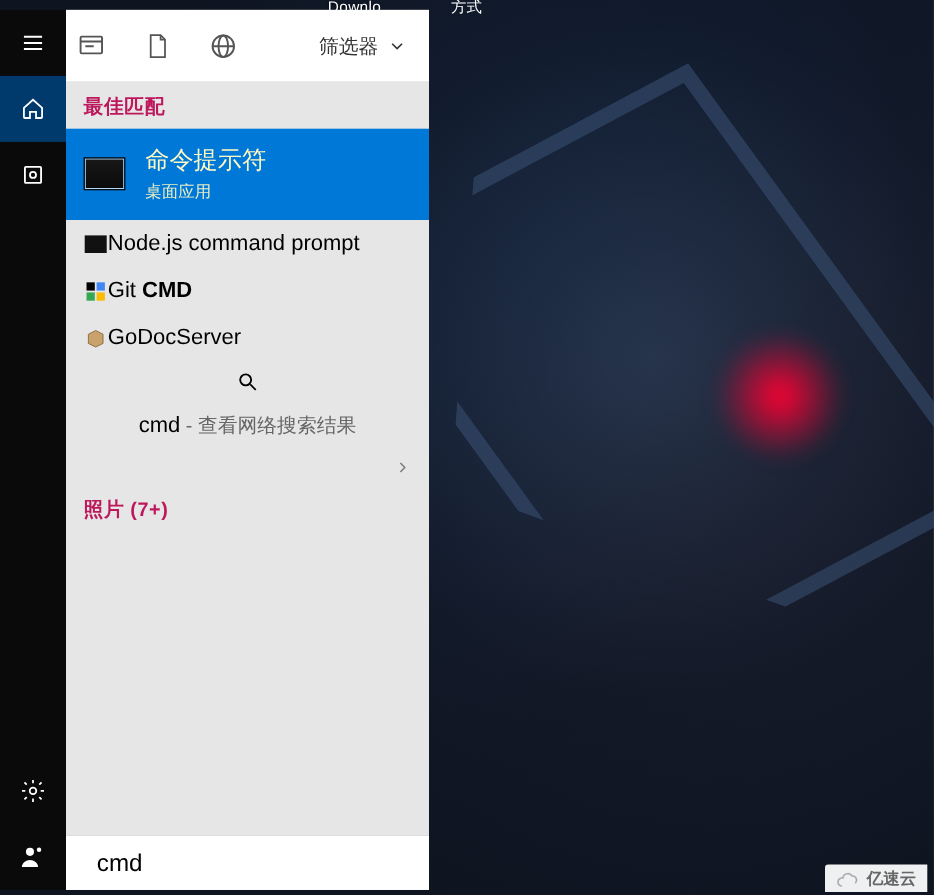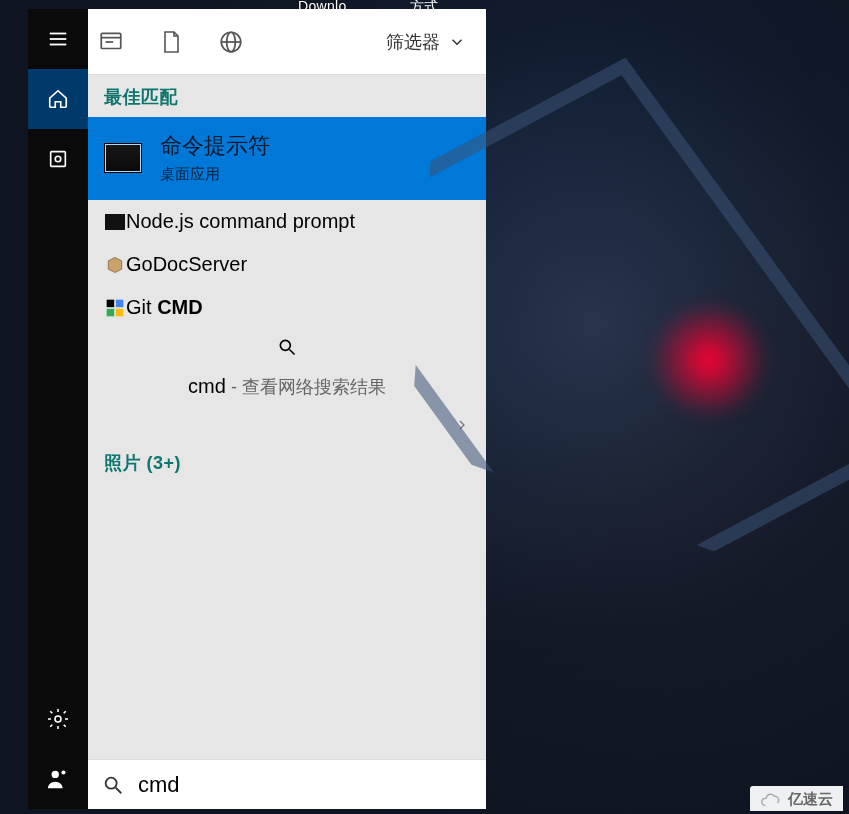--- a/index.html
+++ b/index.html
@@ -17,46 +17,46 @@
 }
 .desktop::after {
   content:""; position:absolute; right:60px; top:100px; width:340px; height:450px;
   border:14px solid #3a5274; transform:rotate(-28deg) skewX(8deg);
   clip-path: polygon(0 40%,40% 0,100% 0,100% 100%,40% 100%,0 60%);
   opacity:.55; pointer-events:none;
 }
 .top-frag { position:absolute; top:-2px; left:298px; color:#fff; font-size:14px; letter-spacing:.3px; text-shadow:0 1px 2px #000;}
 .top-frag2 { position:absolute; top:-2px; left:410px; color:#fff; font-size:14px;}
 .start {
-  position:absolute; left:0; top:9px; width:458px; height:800px;
-  display:flex; background:transparent;margin-left:28px;
+  position:absolute; left:0; top:9px; width:390px; height:800px;
+  display:flex; background:transparent;
 }
 .rail {
   width:60px; background:#0a0a0a;
   display:flex; flex-direction:column; align-items:center;
 }
 .rail-btn {
   width:60px; height:60px; display:flex; align-items:center; justify-content:center;
   color:#fff; cursor:pointer;
 }
 .rail-btn.active { background:#003a6c; }
 .rail-spacer { flex:1; }
 .panel { flex:1; background:#e6e6e6; display:flex; flex-direction:column; min-width:0; }
 .panel-top {
   height:66px; background:#fff; display:flex; align-items:center;
   padding:0 20px 0 10px; border-bottom:1px solid #dcdcdc; gap:34px;
 }
 .scope-icon { width:26px; height:26px; color:#555; display:flex; align-items:center; justify-content:center; cursor:pointer;}
 .top-spacer{flex:1;}
 .filter { display:flex; align-items:center; gap:8px; color:#333; font-size:18px; cursor:pointer;}
 .results { flex:1; overflow:auto; background:#e6e6e6;}
-.section-label { padding:10px 16px 8px; color:#0f766e; font-weight:600; font-size:18px; letter-spacing:.5px;}
+.section-label { padding:10px 16px 8px; color:#be185d; font-weight:600; font-size:18px; letter-spacing:.5px;}
 .best {
   display:flex; align-items:center; gap:18px; padding:14px 16px 16px;
-  background:#0078d7; color:#0f172a;
+  background:#0078d7; color:#fef9c3;
 }
 .best-icon { width:38px; height:30px; background:linear-gradient(#181818,#0a0a0a); border:1px solid #000; box-shadow:0 0 0 1px #b7d5ef inset;}
 .best-title { font-size:22px; font-weight:400; }
 .best-sub { font-size:15px; opacity:.92; margin-top:4px;}
 .app-row {
   display:flex; align-items:center; padding:10px 16px;
   color:#000; font-size:20px; cursor:pointer;
 }
 .app-icn { width:22px; height:22px; display:flex; align-items:center; justify-content:center;}
 .bold { font-weight:700; }
@@ -165,56 +165,56 @@
 
         <div class="app-row">
           <span class="app-icn">
             <span style="width:20px;height:16px;background:#111;display:block;"></span>
           </span>
           <span>Node.js command prompt</span>
         </div>
 
         <div class="app-row">
           <span class="app-icn">
-            <svg width="20" height="20" viewBox="0 0 24 24" fill="#c9a36b" stroke="#8a6a3e" stroke-width="1">
-                <path d="M4 7l8-4 8 4v10l-8 4-8-4z"></path>
-              </svg>
-          </span>
-          <span>GoDocServer</span>
-        </div>
-
-        <div class="app-row">
-          <span class="app-icn">
             <svg width="20" height="20" viewBox="0 0 24 24">
                 <rect x="2" y="2" width="9" height="9" fill="#f0532"></rect>
                 <rect x="13" y="2" width="9" height="9" fill="#4285f4"></rect>
                 <rect x="2" y="13" width="9" height="9" fill="#34a853"></rect>
                 <rect x="13" y="13" width="9" height="9" fill="#fbbc05"></rect>
               </svg>
           </span>
           <span><span>Git </span><span class="bold">CMD</span></span>
         </div>
 
+        <div class="app-row">
+          <span class="app-icn">
+            <svg width="20" height="20" viewBox="0 0 24 24" fill="#c9a36b" stroke="#8a6a3e" stroke-width="1">
+                <path d="M4 7l8-4 8 4v10l-8 4-8-4z"></path>
+              </svg>
+          </span>
+          <span>GoDocServer</span>
+        </div>
+
 
         <div class="sugg-row">
           <svg width="20" height="20" viewBox="0 0 24 24" fill="none" stroke="#000" stroke-width="2">
               <circle cx="10" cy="10" r="6"></circle>
               <line x1="15" y1="15" x2="21" y2="21"></line>
             </svg>
           <span>
             <span>cmd</span><span class="sugg-aux"> - 查看网络搜索结果</span>
           </span>
           <span class="sugg-chevron">
             <svg width="16" height="16" viewBox="0 0 24 24" fill="none" stroke="#7a7a7a" stroke-width="2">
                 <polyline points="9 6 15 12 9 18"></polyline>
               </svg>
           </span>
         </div>
 
-        <div class="section-label">照片 (3+)</div>
+        <div class="section-label">照片 (7+)</div>
       </div>
 
       <div class="searchbar">
         <svg class="mag" width="22" height="22" viewBox="0 0 24 24" fill="none" stroke="#333" stroke-width="2">
             <circle cx="10" cy="10" r="6"></circle>
             <line x1="15" y1="15" x2="21" y2="21"></line>
           </svg>
         <input class="search-input" value="cmd" style="">
       </div>
     </div>

